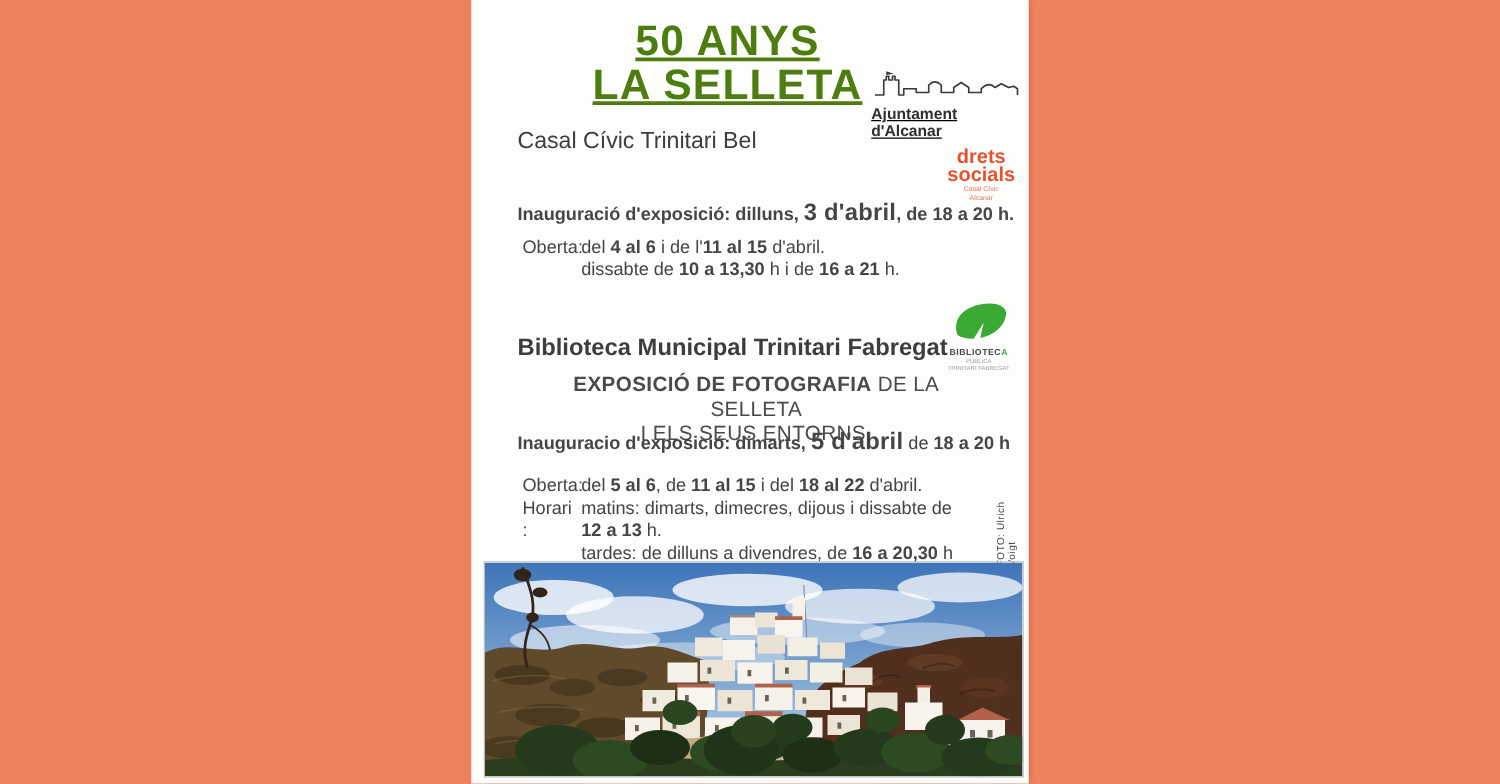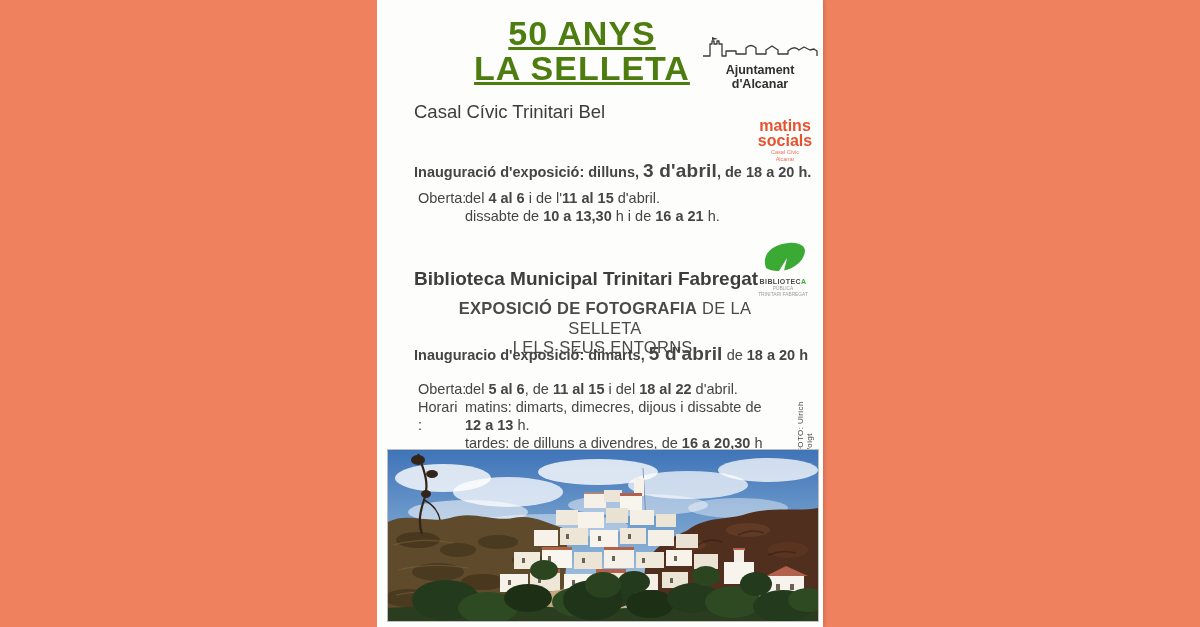--- a/index.html
+++ b/index.html
@@ -6,21 +6,21 @@
   body{
     width:1200px;height:627px;position:relative;overflow:hidden;
     font-family:"Liberation Sans",sans-serif;background:#ef815f;
   }
   .poster{
     position:absolute;left:377px;top:0;width:446px;height:627px;
     background:#fdfdfc;box-shadow:2px 0 3px rgba(0,0,0,.12);
   }
   .title-block{position:absolute;left:30px;top:16px;width:350px;text-align:center;}
   .title-line{font-size:34px;font-weight:bold;color:#4d7c0f;line-height:35px;letter-spacing:1px;text-decoration:underline;}
-  .aj-logo{position:absolute;left:320px;top:34px;width:126px;text-align:center;}
+  .aj-logo{position:absolute;left:320px;top:54px;width:126px;text-align:left;text-decoration:underline;}
   .aj-label{font-size:12.5px;font-weight:bold;color:#2f2f2f;margin-top:1px;}
   .heading1{position:absolute;left:37px;top:101px;font-size:18.5px;font-weight:normal;color:#3d3d3d;}
   .expo-line{position:absolute;left:38px;top:131px;width:340px;text-align:center;font-size:16.5px;color:#4a4a4a;letter-spacing:.3px;}
   .body-line{font-size:14.5px;color:#454545;line-height:18px;}
   .inaug1{position:absolute;left:37px;top:162px;}
   .sched{position:absolute;left:41px;}
   .sched1{top:189px;width:350px;}
   .sched-row{display:flex;}
   .row-label{width:47px;flex:none;}
   .row-content{flex:1;}
@@ -62,21 +62,21 @@
       <path d="M3,22 L10,22 L10,10 L12,10 L12,7 L14,7 L14,10 L17,10 L17,7 L19,7 L19,10 L22,10 L22,22 L26,22 L26,17 L36,17 L36,20 L46,20 L46,14 Q51,9 56,14 L56,20 L66,20 L66,16 L72,12 L78,16 L78,20 L88,20 L88,17 Q94,11 99,16 L104,13 L110,16 L114,15 L117,17 L117,22" fill="none" stroke="#3a3a3a" stroke-width="1.3" stroke-linejoin="round"></path>
       <path d="M12,7 L12,3 L18,5 L12,6 Z" fill="#3a3a3a"></path>
     </svg>
     <div class="aj-label">Ajuntament d'Alcanar</div>
   </div>
 
   <div class="heading1">Casal Cívic Trinitari Bel</div>
 
 
   <div class="drets">
-    <div class="drets-l">matins</div>
+    <div class="drets-l">drets</div>
     <div class="drets-l">socials</div>
     <div class="drets-sub">Casal Cívic</div>
     <div class="drets-sub">Alcanar</div>
   </div>
 
   <div class="body-line inaug1"><span style="font-weight: bold;">Inauguració d'exposició: dilluns, </span><span class="big-seg" style="font-weight: bold;">3 d'abril</span><span style="font-weight: bold;">, de </span><span style="font-weight: bold;">18 a 20 h.</span></div>
 
   <div class="sched sched1">
     <div class="sched-row body-line">
       <span class="row-label">Oberta:</span>

